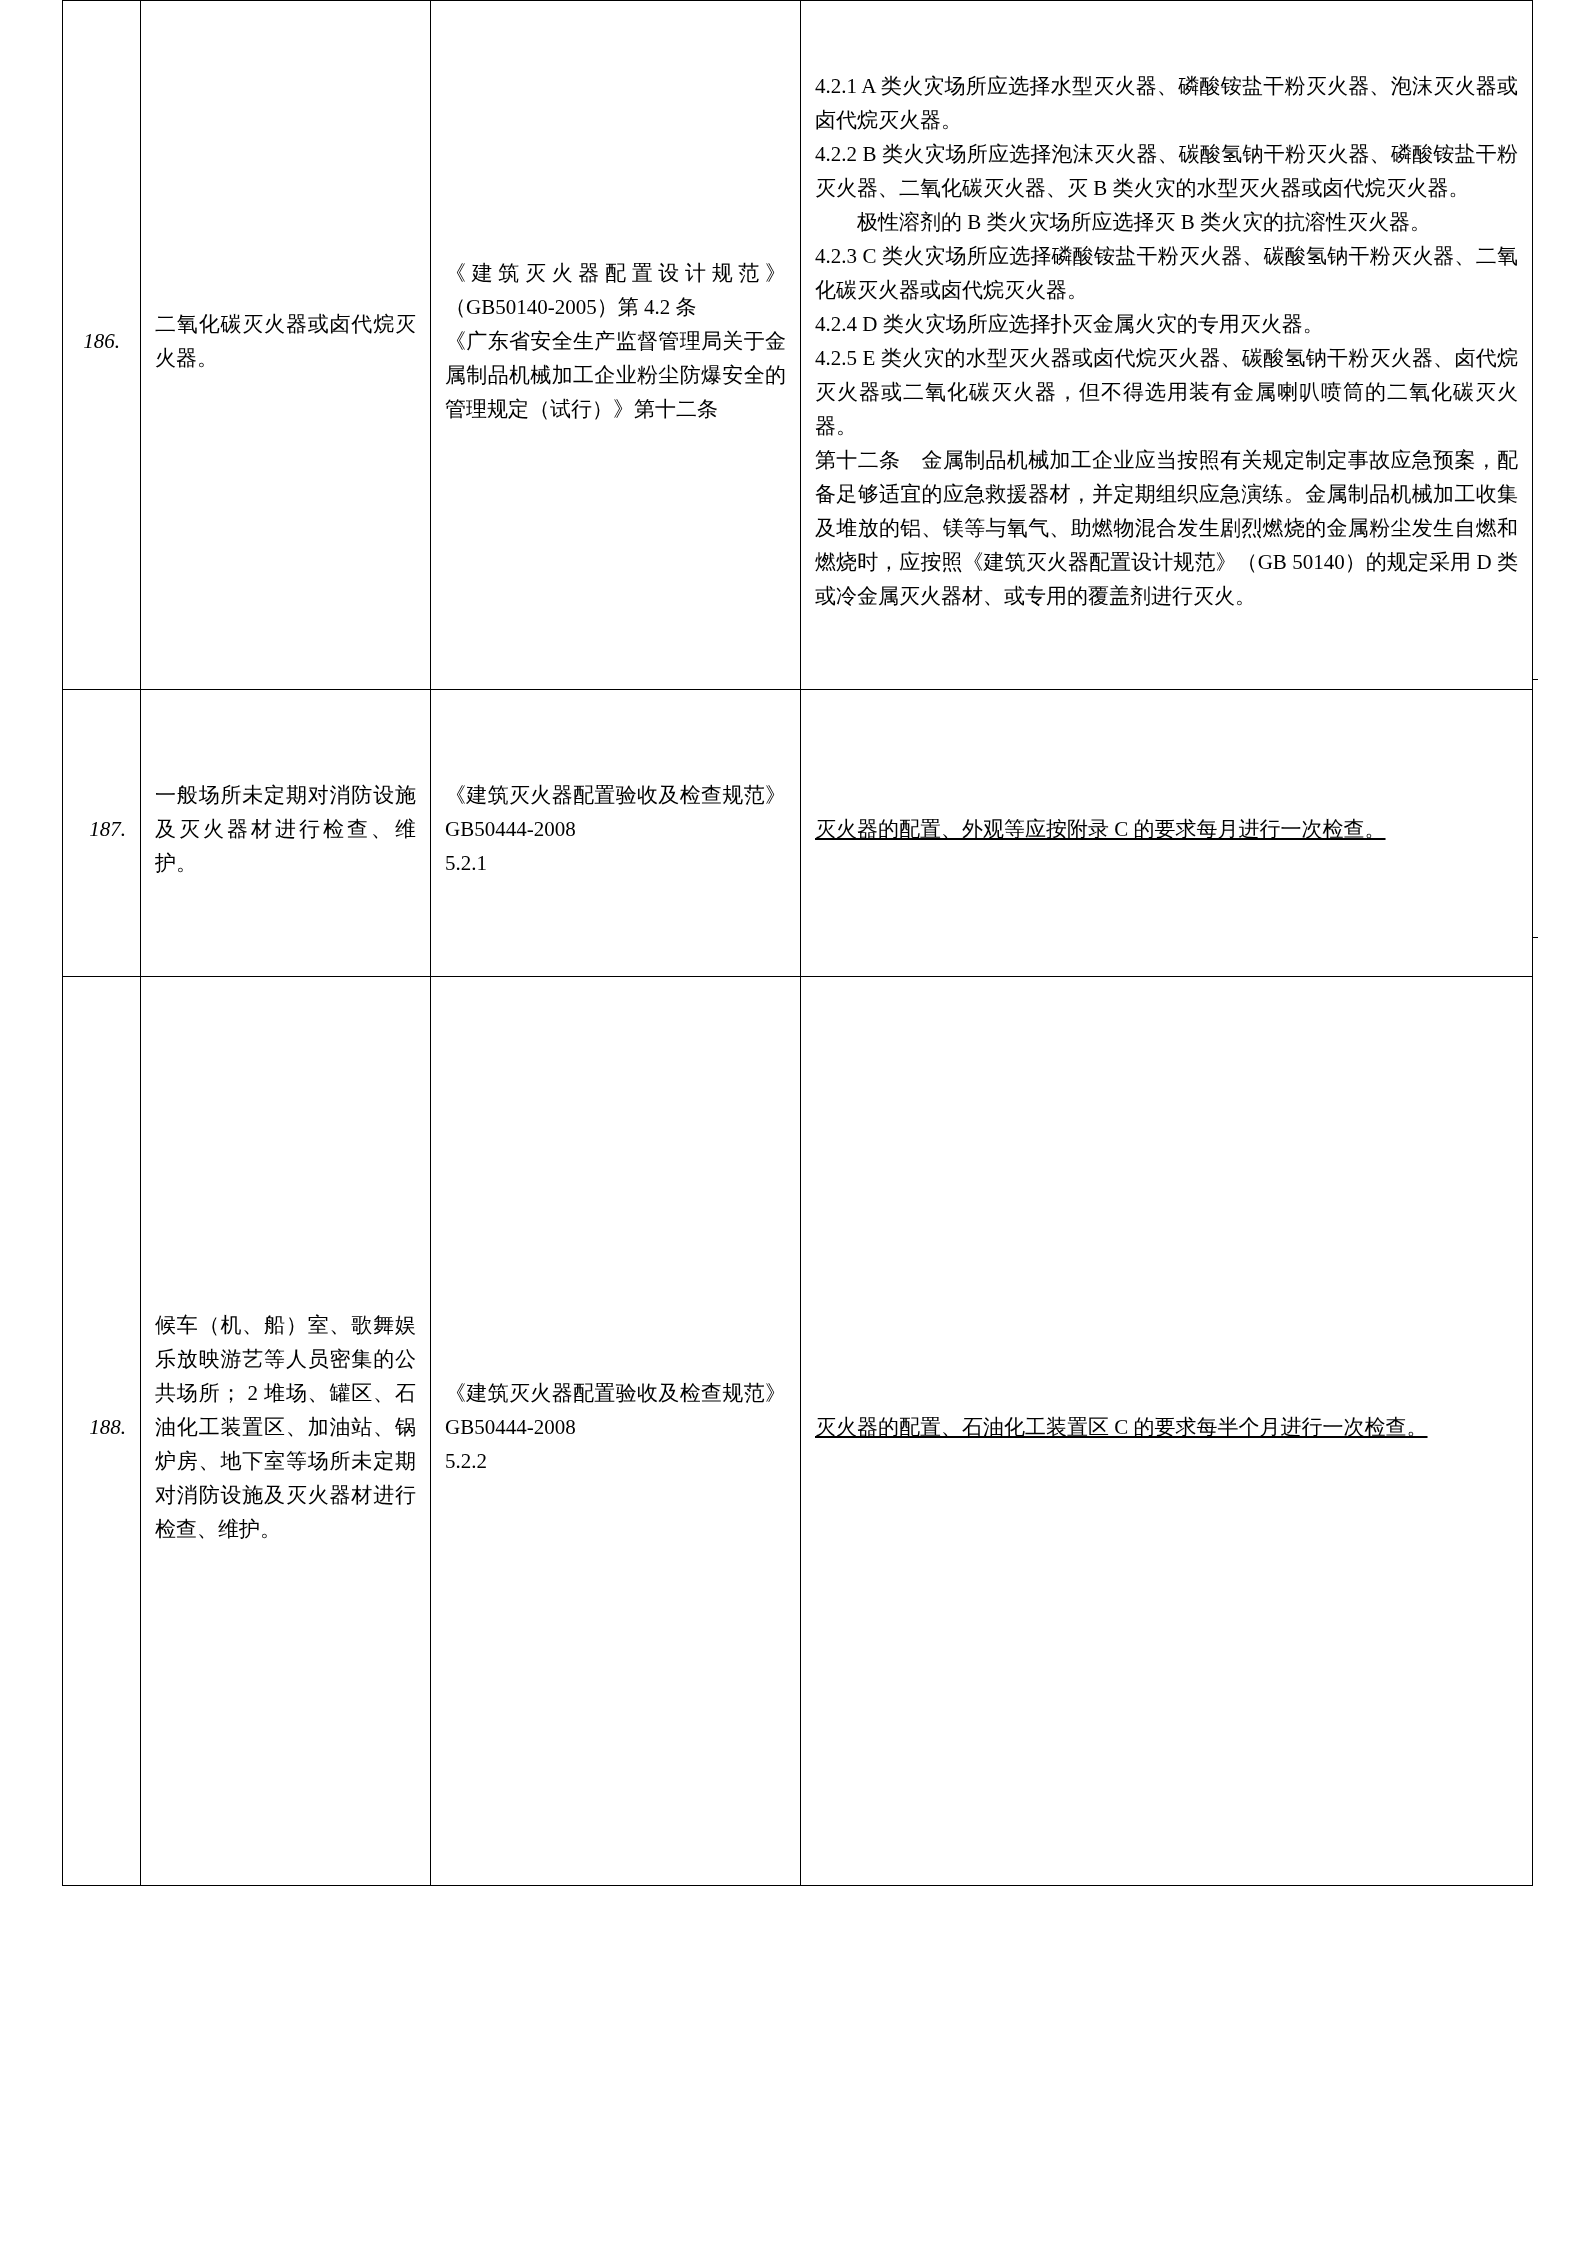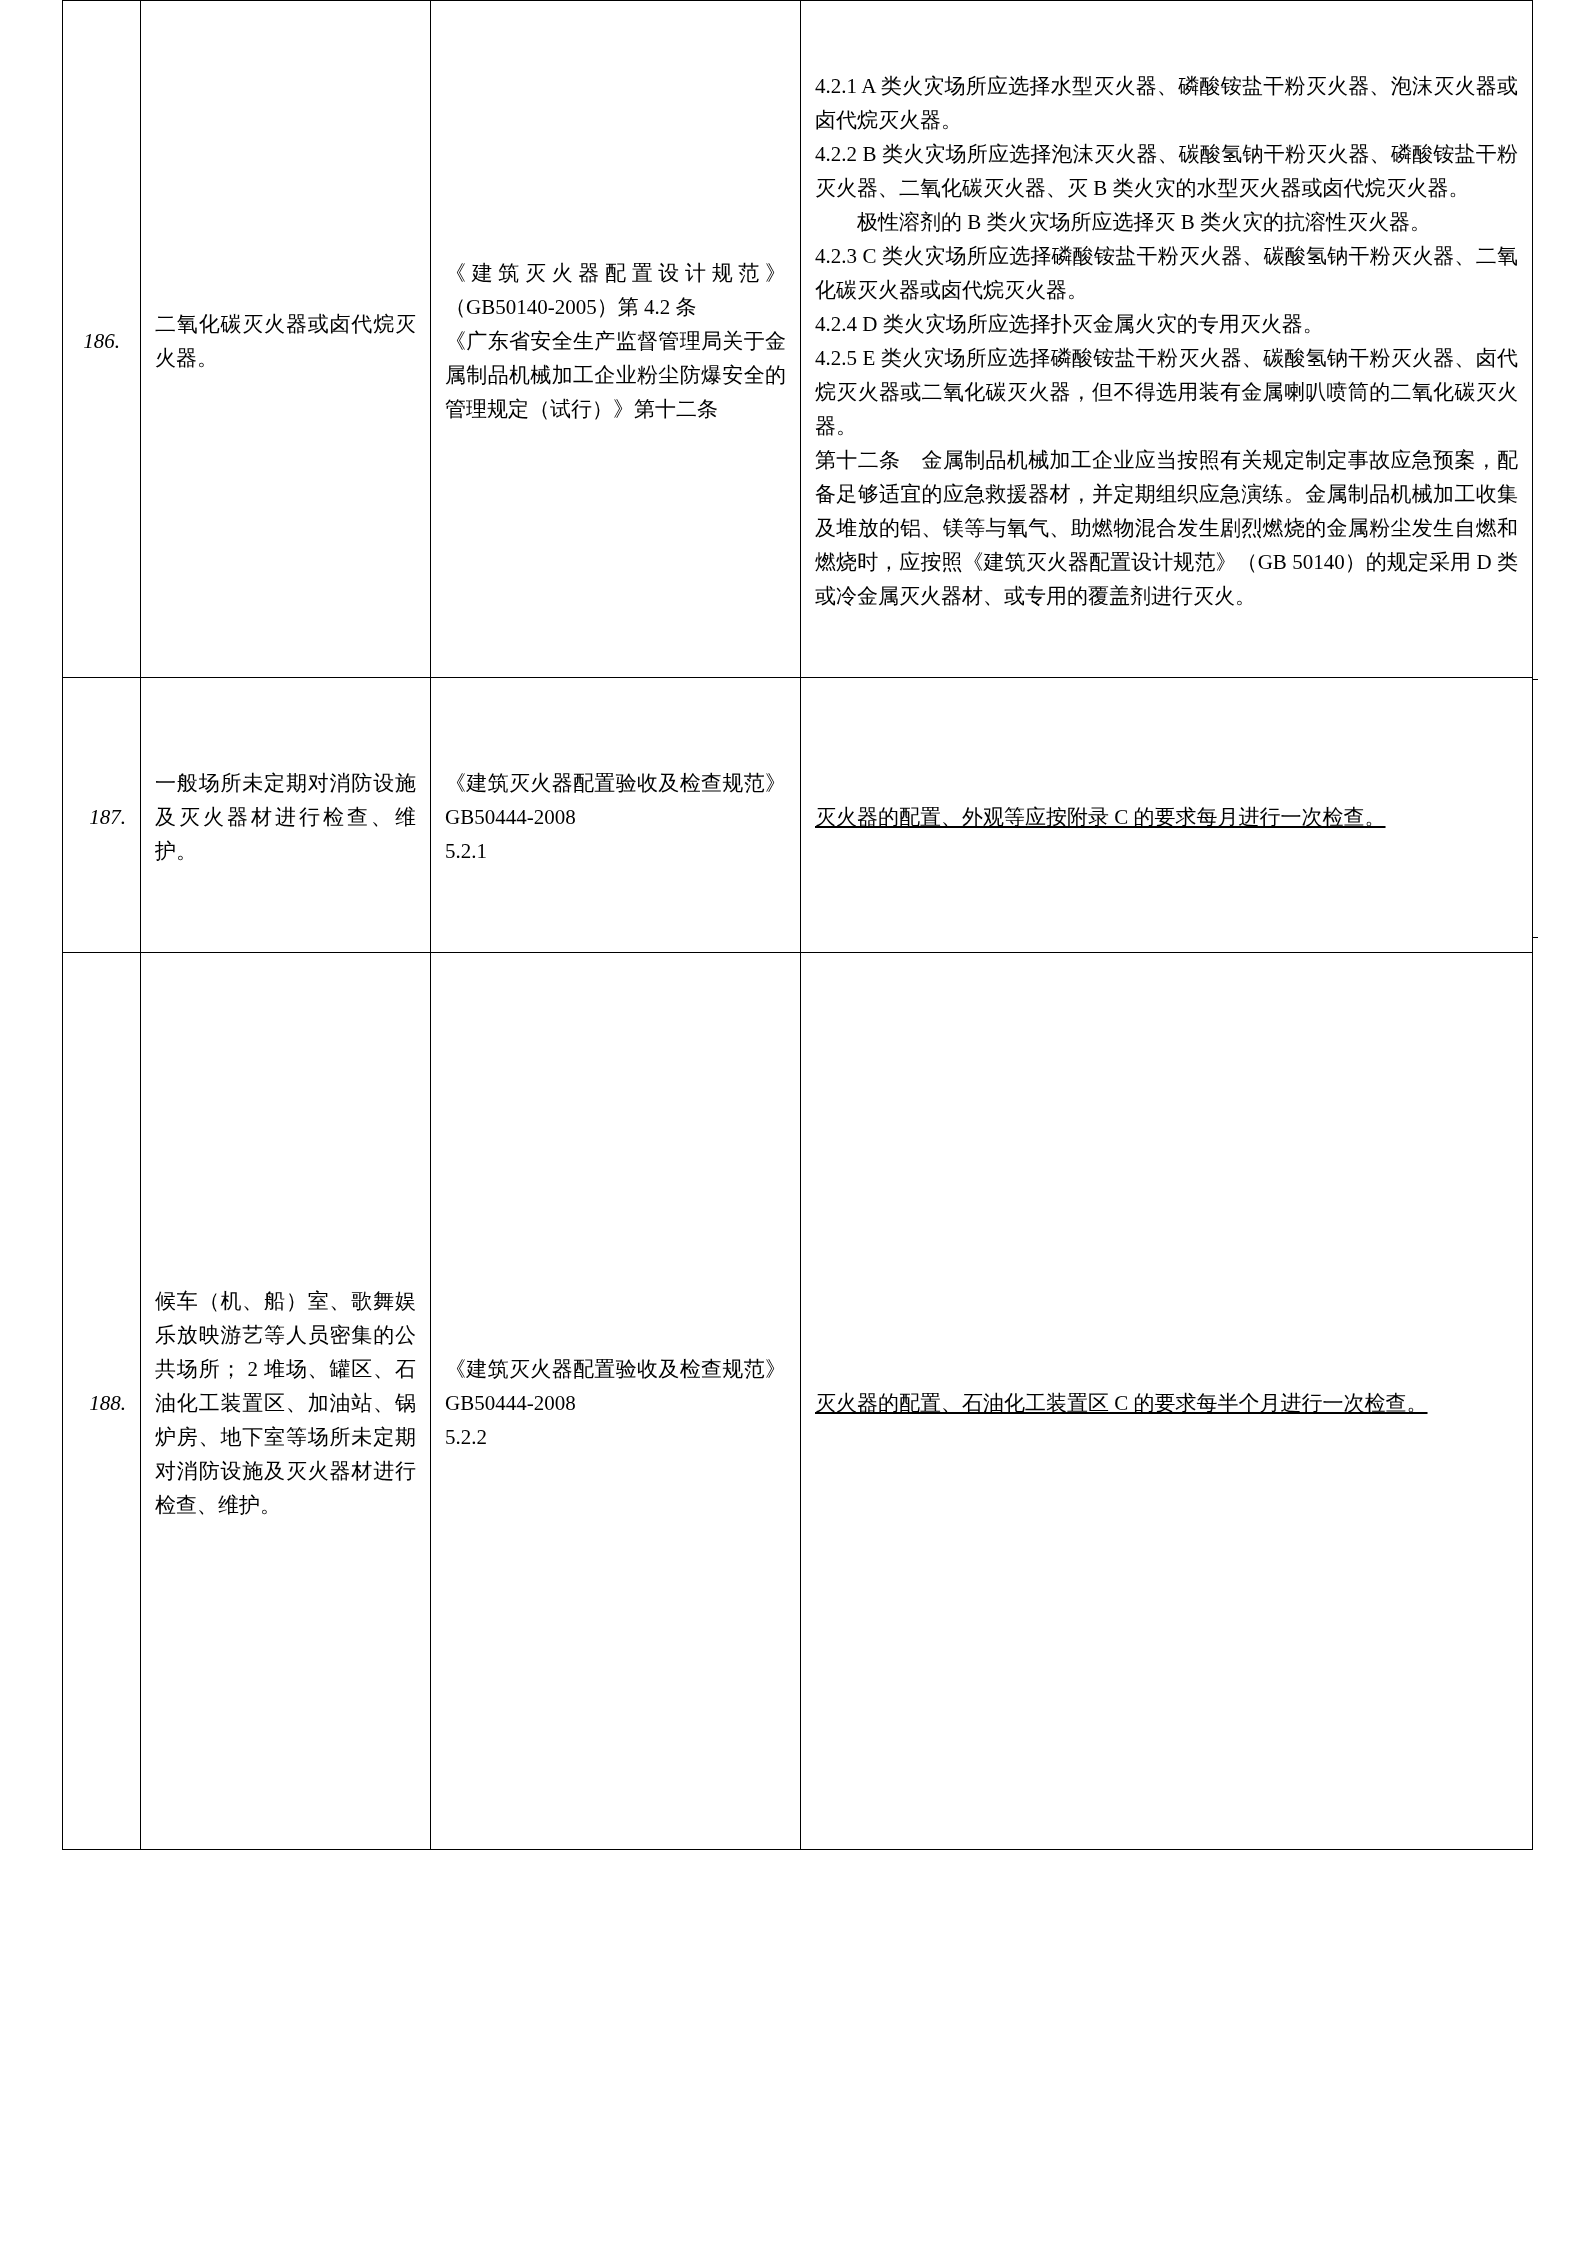--- a/index.html
+++ b/index.html
@@ -23,21 +23,21 @@
   table.doc-table {
     border-collapse: collapse;
     table-layout: fixed;
     margin-left: 62px;
     margin-top: 0px;
     width: 1470px;
   }
   table.doc-table td {
     border: 1px solid #000000;
     vertical-align: middle;
-    padding: 10px 14px 6px 14px;
+    padding: 10px 14px 18px 14px;
     font-size: 21px;
     line-height: 1.62;
     word-wrap: break-word;
   }
   col.c-num { width: 78px; }
   col.c-item { width: 290px; }
   col.c-basis { width: 370px; }
   col.c-content { width: 732px; }
 
   td.num-cell {
@@ -102,21 +102,21 @@
         <td class="basis-cell">
           <div class="para">《建筑灭火器配置设计规范》（GB50140-2005）第 4.2 条</div>
           <div class="para">《广东省安全生产监督管理局关于金属制品机械加工企业粉尘防爆安全的管理规定（试行）》第十二条</div>
         </td>
         <td class="content-cell">
           <div class="para">4.2.1 A 类火灾场所应选择水型灭火器、磷酸铵盐干粉灭火器、泡沫灭火器或卤代烷灭火器。</div>
           <div class="para">4.2.2 B 类火灾场所应选择泡沫灭火器、碳酸氢钠干粉灭火器、磷酸铵盐干粉灭火器、二氧化碳灭火器、灭 B 类火灾的水型灭火器或卤代烷灭火器。</div>
           <div class="para indent">极性溶剂的 B 类火灾场所应选择灭 B 类火灾的抗溶性灭火器。</div>
           <div class="para">4.2.3 C 类火灾场所应选择磷酸铵盐干粉灭火器、碳酸氢钠干粉灭火器、二氧化碳灭火器或卤代烷灭火器。</div>
           <div class="para">4.2.4 D 类火灾场所应选择扑灭金属火灾的专用灭火器。</div>
-          <div class="para">4.2.5 E 类火灾场所应选择磷酸铵盐干粉灭火器、碳酸氢钠干粉灭火器、卤代烷灭火器或二氧化碳灭火器，但不得选用装有金属喇叭喷筒的二氧化碳灭火器。</div>
+          <div class="para">4.2.5 E 类火灾的水型灭火器或卤代烷灭火器、碳酸氢钠干粉灭火器、卤代烷灭火器或二氧化碳灭火器，但不得选用装有金属喇叭喷筒的二氧化碳灭火器。</div>
           <div class="para">第十二条　金属制品机械加工企业应当按照有关规定制定事故应急预案，配备足够适宜的应急救援器材，并定期组织应急演练。金属制品机械加工收集及堆放的铝、镁等与氧气、助燃物混合发生剧烈燃烧的金属粉尘发生自燃和燃烧时，应按照《建筑灭火器配置设计规范》（GB 50140）的规定采用 D 类或冷金属灭火器材、或专用的覆盖剂进行灭火。</div>
         </td>
       </tr>
 
       <tr>
         <td class="num-cell" style="height:258px;text-align:right;">187.</td>
         <td class="item-cell">一般场所未定期对消防设施及灭火器材进行检查、维护。</td>
         <td class="basis-cell">
           <div class="para">《建筑灭火器配置验收及检查规范》GB50444-2008</div>
           <div class="para">5.2.1</div>

